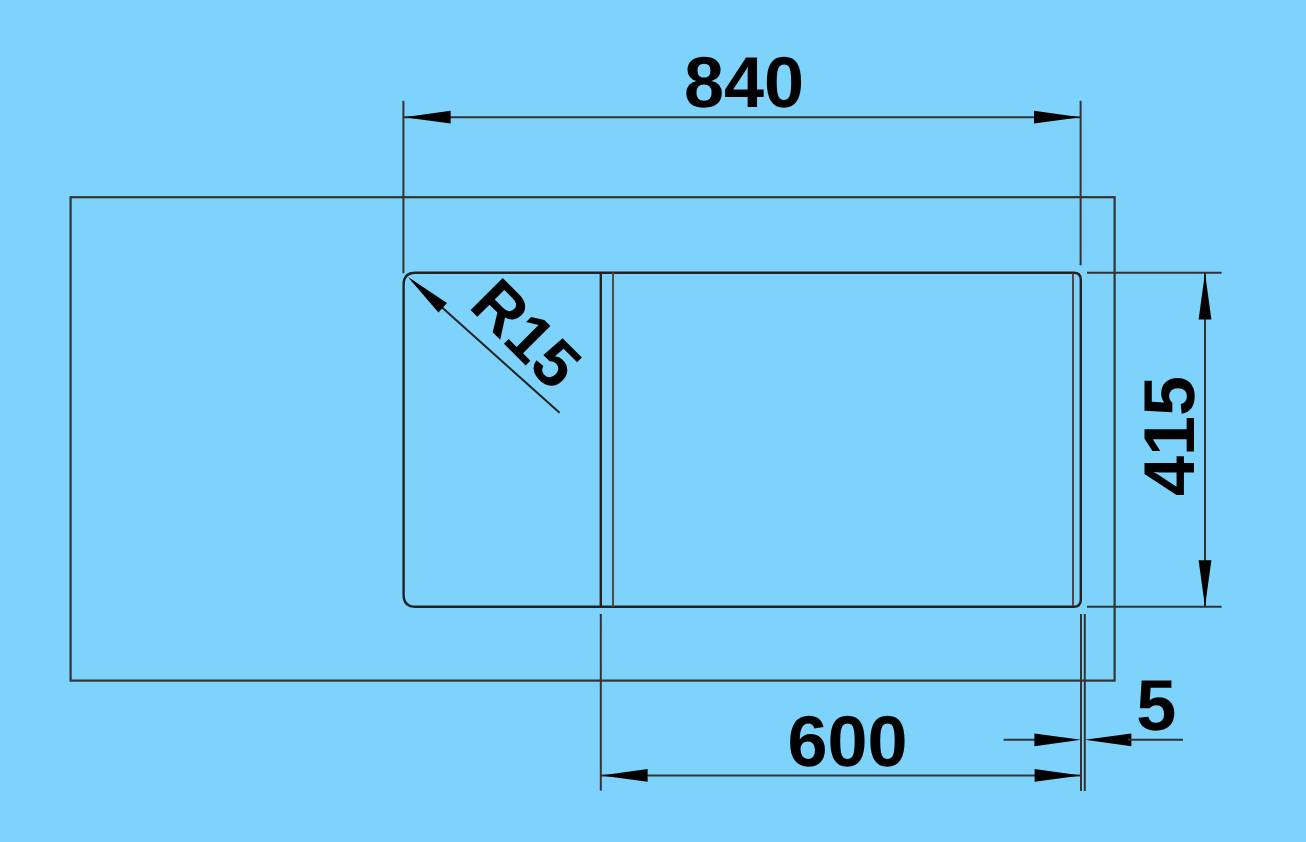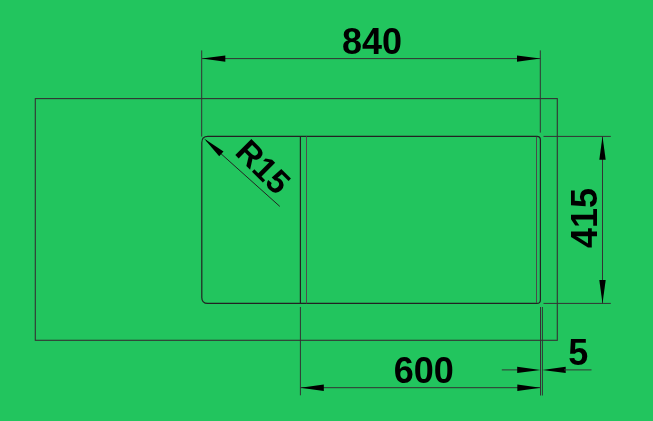--- a/index.html
+++ b/index.html
@@ -1,16 +1,16 @@
 <!DOCTYPE html>
 <html><head>
 <meta charset="utf-8">
 <style>
   html,body{margin:0;padding:0;background:#ffffff;}
-  .wrap{width:653px;height:421px;position:relative;overflow:hidden;background:#22c55e;}
+  .wrap{width:653px;height:421px;position:relative;overflow:hidden;background:#7dd3fc;}
   svg{display:block;}
   text{font-family:"Liberation Sans",sans-serif;font-weight:bold;fill:#000;}
 </style>
 </head>
 <body>
 <div class="wrap">
 <svg width="653" height="421" viewBox="0 0 653 421">
 
   <g>
     <rect x="35.3" y="98.6" width="522" height="241.7" fill="none" stroke="#333" stroke-width="1.1"></rect>

